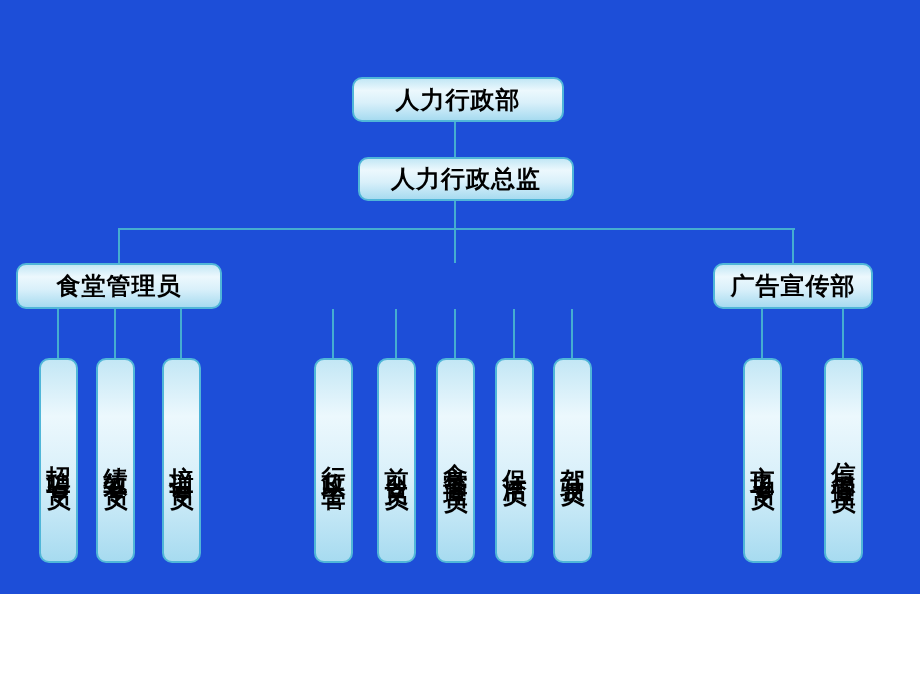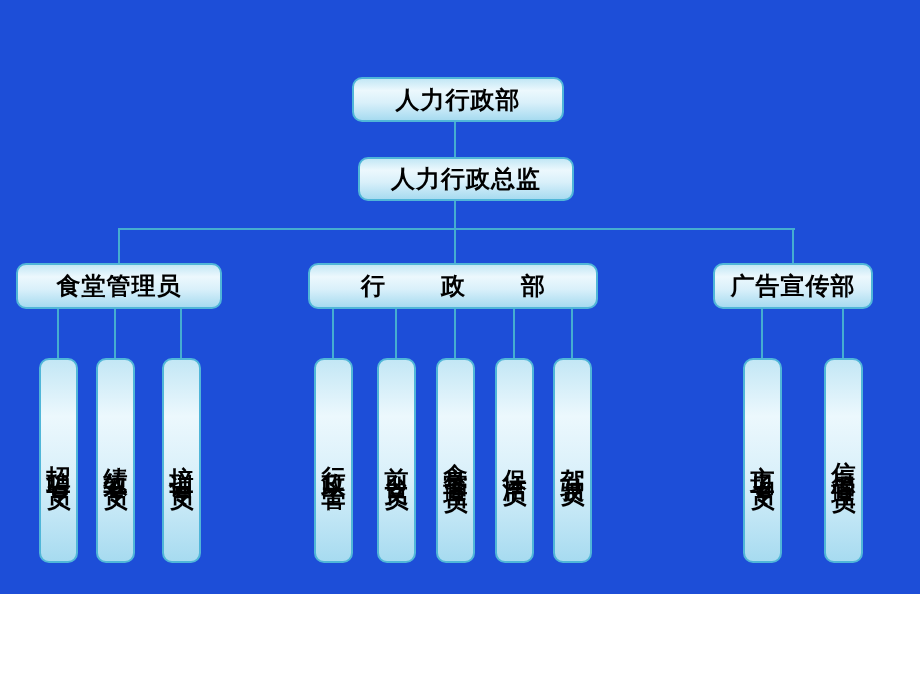--- a/index.html
+++ b/index.html
@@ -118,23 +118,20 @@
     <span>人力行政部</span>
   </div>
 
   <div class="box hbox" id="box-director">
     <span>人力行政总监</span>
   </div>
 
   <div class="box hbox" id="box-hr">
     <span>食堂管理员</span>
   </div>
-  <div class="box hbox" id="box-admin">
-    <span class="spread">行政部</span>
-  </div>
   <div class="box hbox" id="box-ad">
     <span>广告宣传部</span>
   </div>
 
   <div class="box vbox" id="box-hr-0">
     <span>招聘专员</span>
   </div>
   <div class="box vbox" id="box-hr-1">
     <span>绩效专员</span>
   </div>

